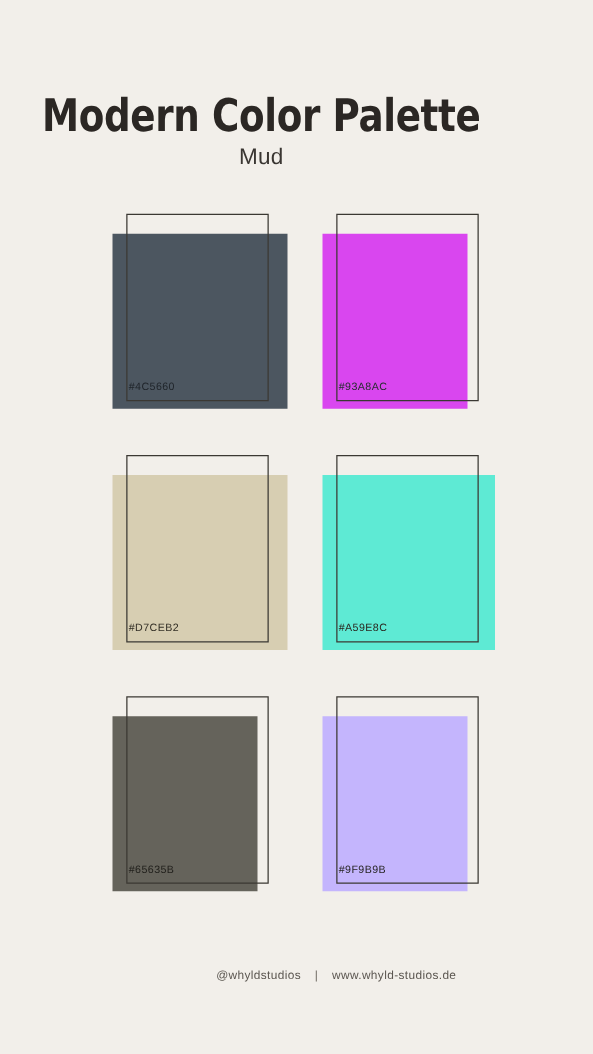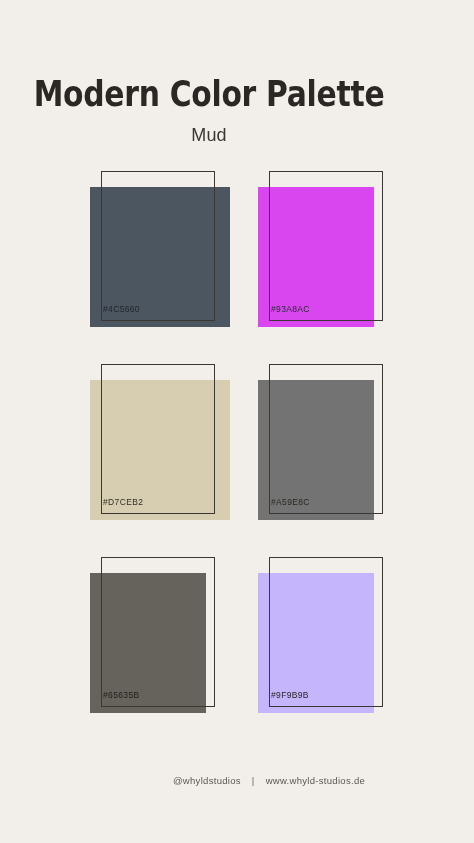--- a/index.html
+++ b/index.html
@@ -35,21 +35,20 @@
     font-weight: 700;
     font-size: 36px;
     line-height: 40px;
     letter-spacing: -0.3px;
     color: #2B2724;
     transform: scaleX(0.92);
     transform-origin: center center;
     white-space: nowrap;
   }
   .subtitle {
-    margin-top: 10px;
     font-family: "Liberation Sans", sans-serif;
     font-weight: 400;
     font-size: 18px;
     line-height: 22px;
     color: #3A3632;
     letter-spacing: 0.2px;
   }
 
   
   .grid {
@@ -149,21 +148,21 @@
     </div>
 
     <div class="row">
       <div class="cell col-left">
         <div class="fill" style="background: rgb(215, 206, 178); padding-left: 24px;">
           <div class="hex" style="color: rgb(51, 47, 38);">#D7CEB2</div>
         </div>
         <div class="outline" style="border-color: rgb(59, 56, 51);"></div>
       </div>
       <div class="cell col-right">
-        <div class="fill" style="background: #737373;">
+        <div class="fill" style="background: #5eead4; padding-left: 22px;">
           <div class="hex" style="color: rgb(43, 40, 32);">#A59E8C</div>
         </div>
         <div class="outline" style="border-color: rgb(59, 56, 51);"></div>
       </div>
     </div>
 
     <div class="row">
       <div class="cell col-left">
         <div class="fill" style="background: rgb(101, 99, 91);">
           <div class="hex" style="color: rgb(32, 31, 27);">#65635B</div>

